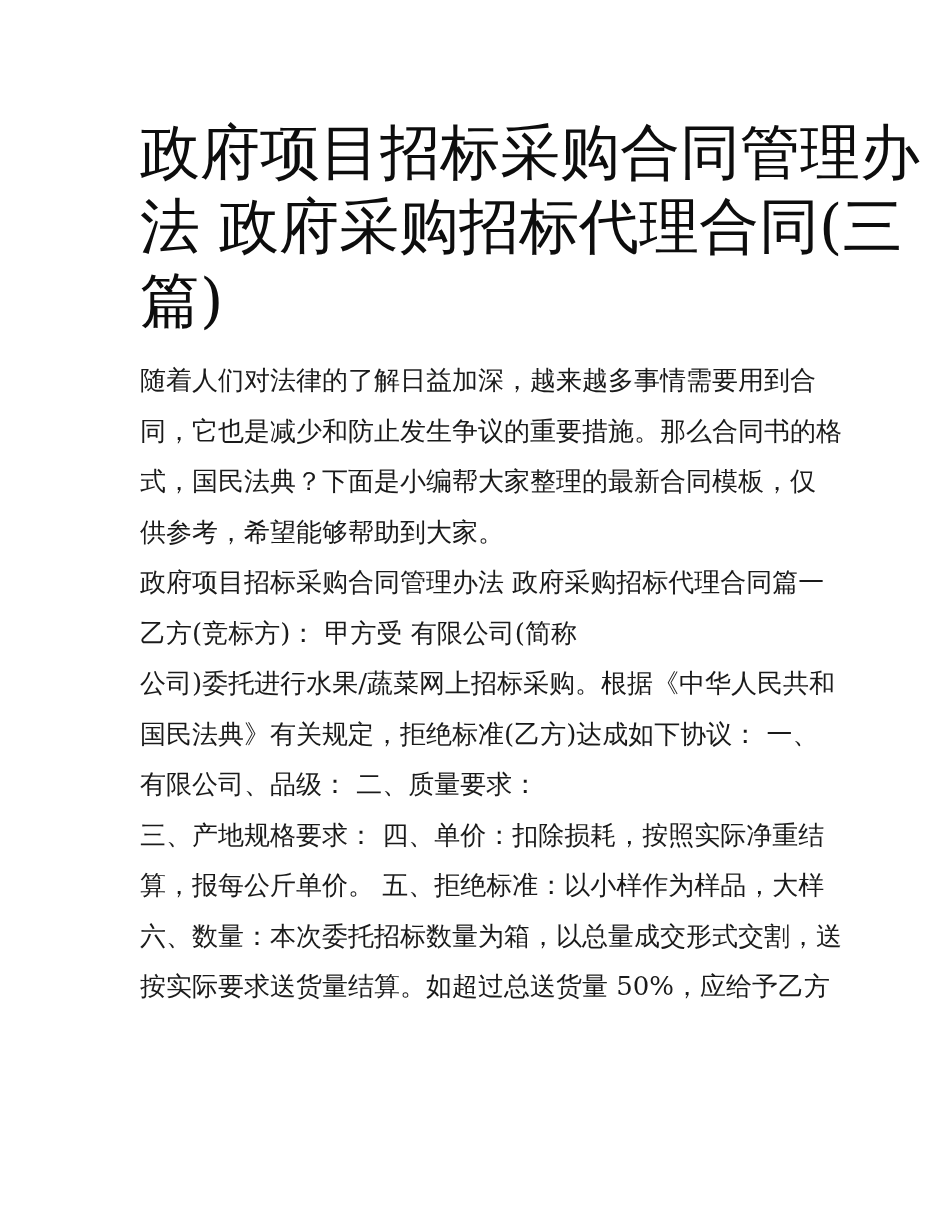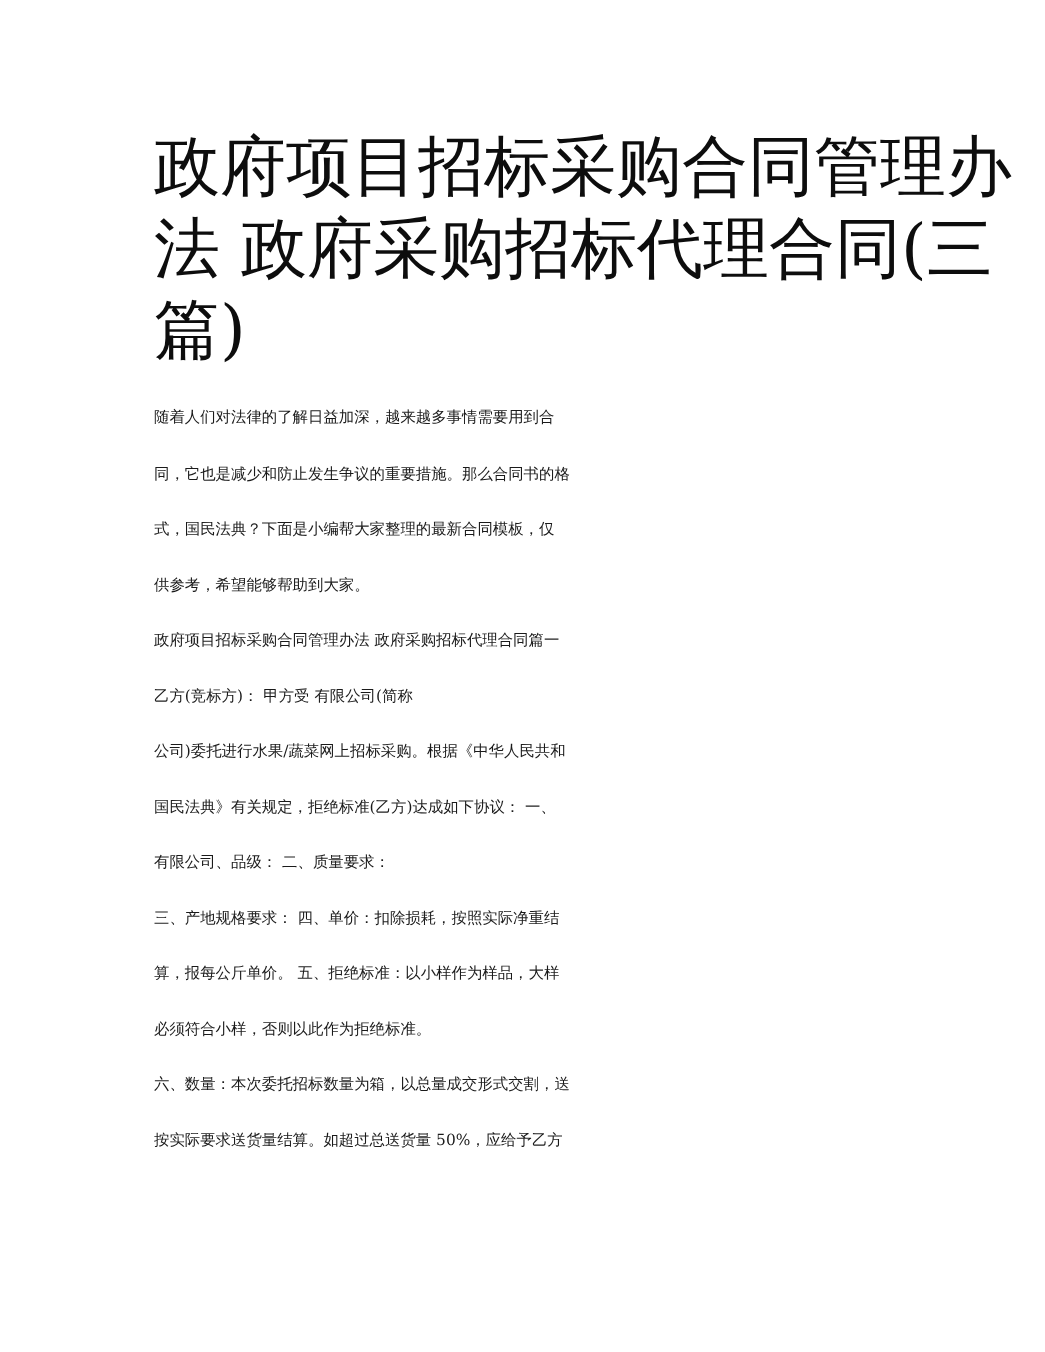--- a/index.html
+++ b/index.html
@@ -24,21 +24,21 @@
     .title {
       margin: 0;
       font-size: 60px;
       font-weight: normal;
       line-height: 74px;
       letter-spacing: 0px;
       color: #0d0d0d;
     }
     .body-text {
       margin: 0;
-      font-size: 14px;
+      font-size: 26px;
       line-height: 50.5px;
       color: #1a1a1a;
     }
     .intro { margin-top: 18px; }
     .line { display: block; white-space: nowrap; }
   </style>
 </head>
 <body>
 
 <div class="page">
@@ -62,20 +62,19 @@
   <p class="body-text">
     <span class="line">乙方(竞标方)：  甲方受 有限公司(简称</span>
     <span class="line">公司)委托进行水果/蔬菜网上招标采购。根据《中华人民共和</span>
     <span class="line">国民法典》有关规定，拒绝标准(乙方)达成如下协议：  一、</span>
     <span class="line">有限公司、品级：  二、质量要求：</span>
   </p>
 
   <p class="body-text">
     <span class="line">三、产地规格要求：  四、单价：扣除损耗，按照实际净重结</span>
     <span class="line">算，报每公斤单价。  五、拒绝标准：以小样作为样品，大样</span>
-    <span class="line">必须符合小样，否则以此作为拒绝标准。</span>
   </p>
 
   <p class="body-text">
     <span class="line">六、数量：本次委托招标数量为箱，以总量成交形式交割，送</span>
     <span class="line">按实际要求送货量结算。如超过总送货量 50%，应给予乙方</span>
   </p>
 </div>
 
 </body></html>

